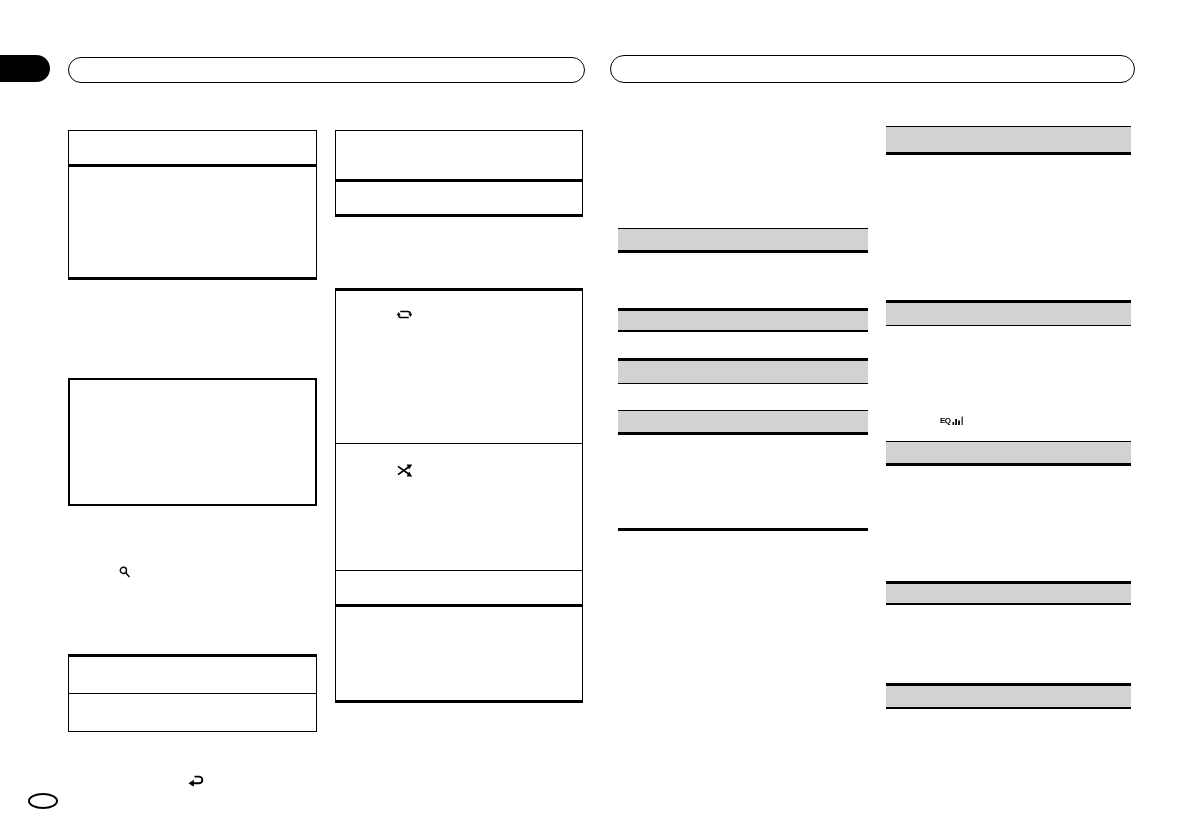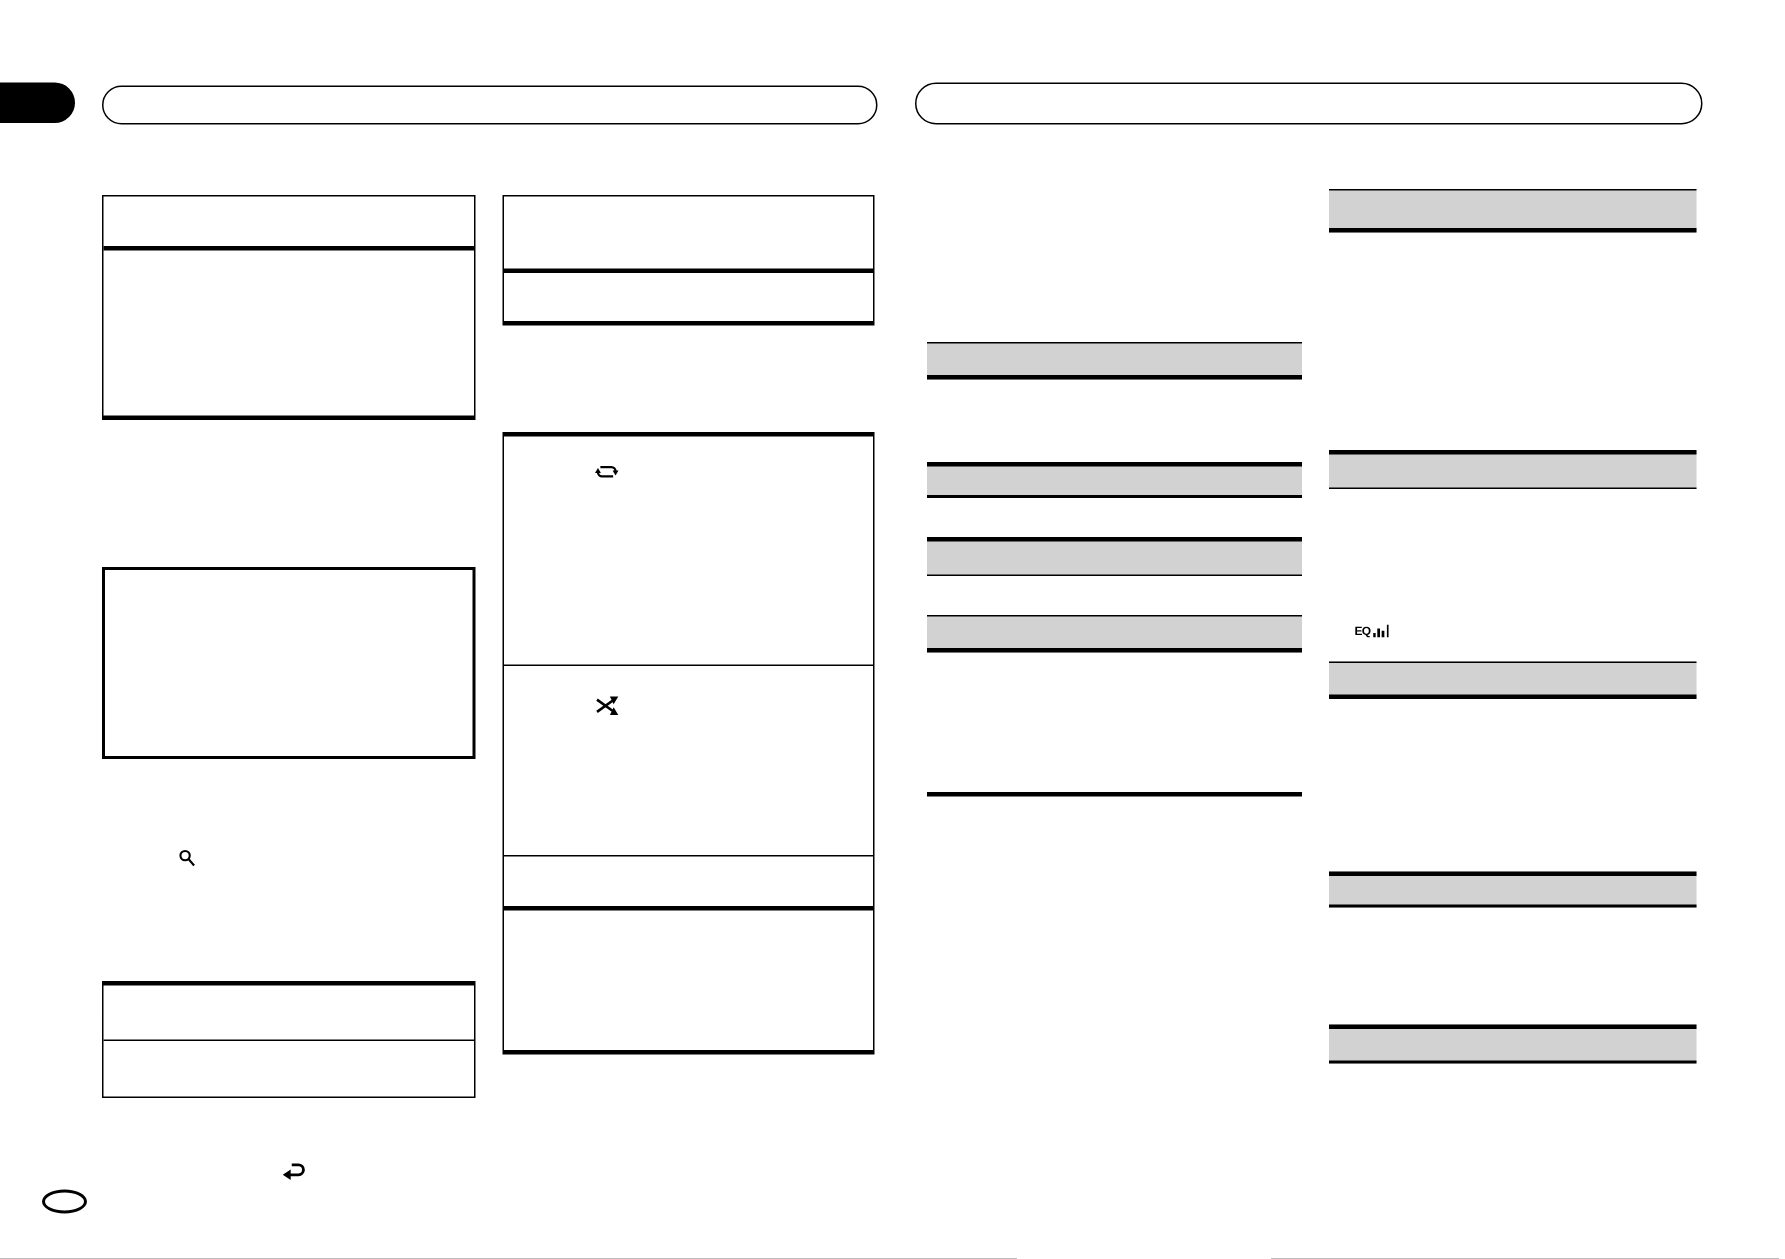--- a/index.html
+++ b/index.html
@@ -52,21 +52,21 @@
   .bar-r2{top:300px;height:26px;border-top-width:3px;border-bottom-width:1.5px;}
   .bar-r3{top:441px;height:25px;border-top-width:1.5px;border-bottom-width:3px;}
   .bar-r4{top:581px;height:24px;border-top-width:3px;border-bottom-width:2px;}
   .bar-r5{top:683px;height:26px;border-top-width:3px;border-bottom-width:2px;}
   
   .icon{display:inline-block;line-height:0;}
   .return-icon{left:118px;top:394px;}
   .search-icon{left:119px;top:566px;}
   .repeat-icon{left:60px;top:17px;position:absolute;}
   .shuffle-icon{left:60px;top:20px;position:absolute;}
-  .eq-icon{left:903px;top:415px;display:flex;align-items:flex-end;gap:1px;}
+  .eq-icon{left:940px;top:415px;display:flex;align-items:flex-end;gap:1px;}
   .eq-text{font-size:8px;font-weight:bold;letter-spacing:-0.5px;color:var(--ink);
     line-height:9px;font-family:"Liberation Sans", sans-serif;}
   
   .page-badge{left:28px;top:793px;width:30px;height:16px;border:2px solid var(--ink);
     border-radius:50%;background:var(--bg);}
   svg{display:block;}
 </style>
 </head>
 <body>
 

